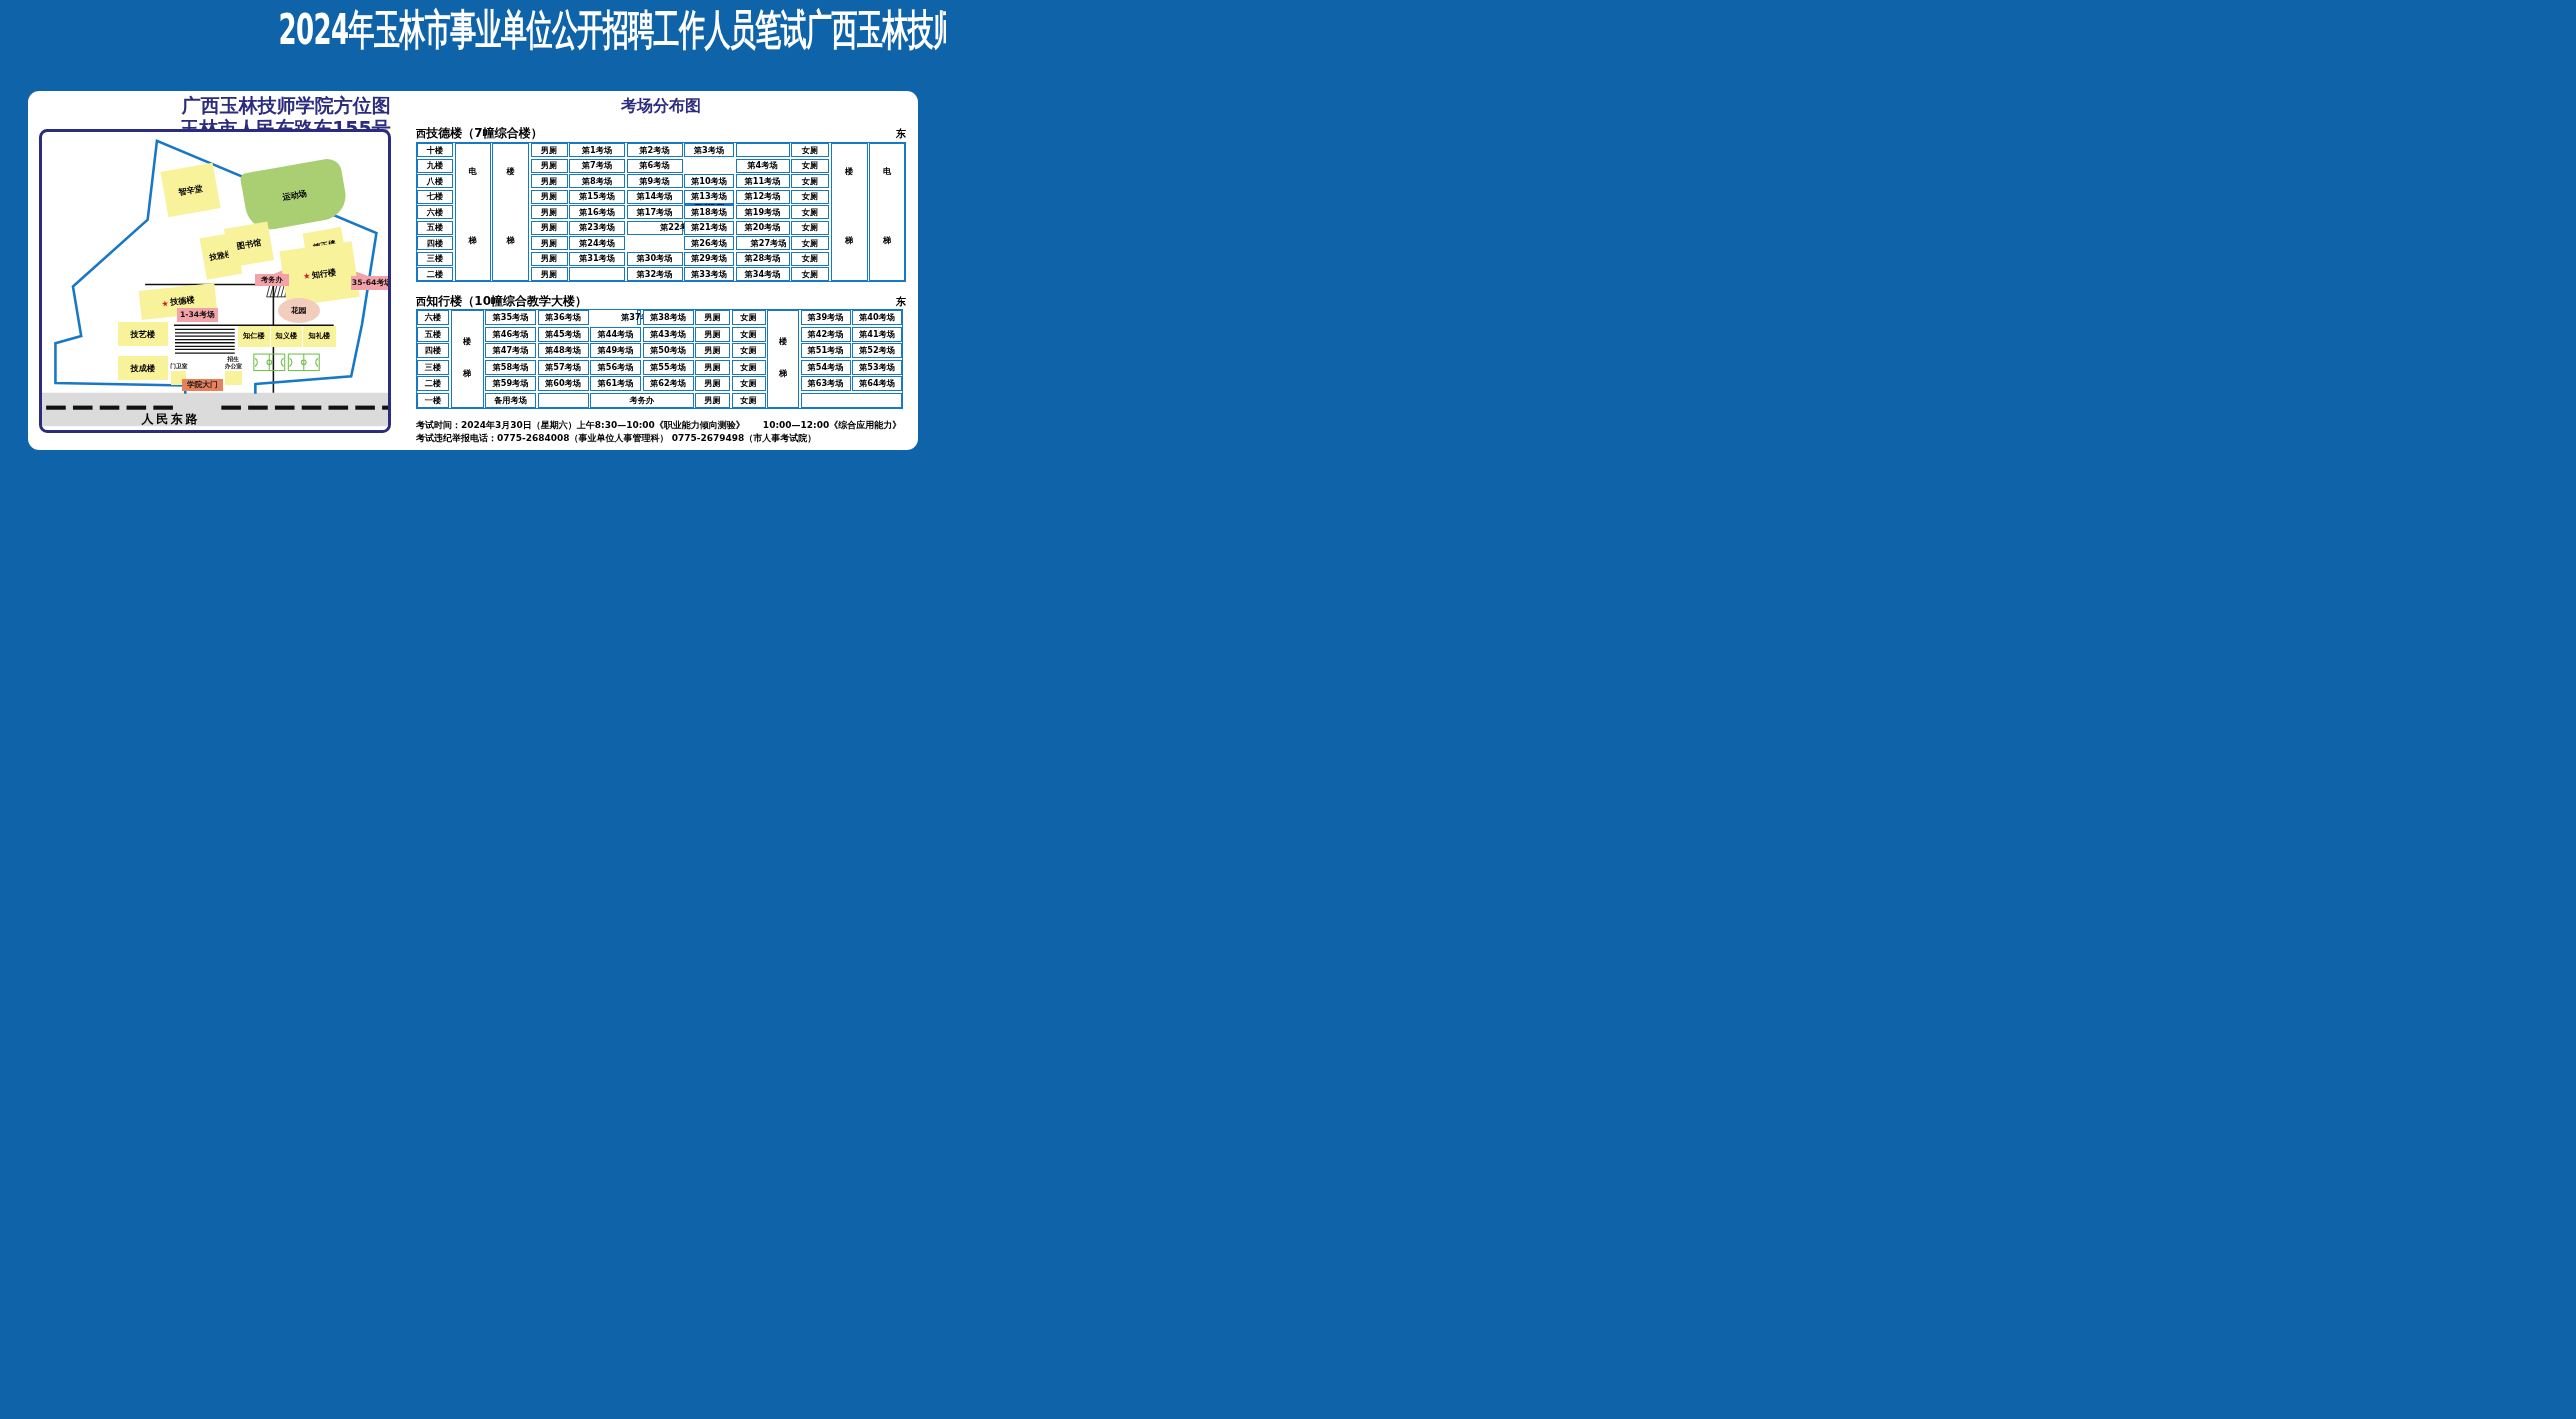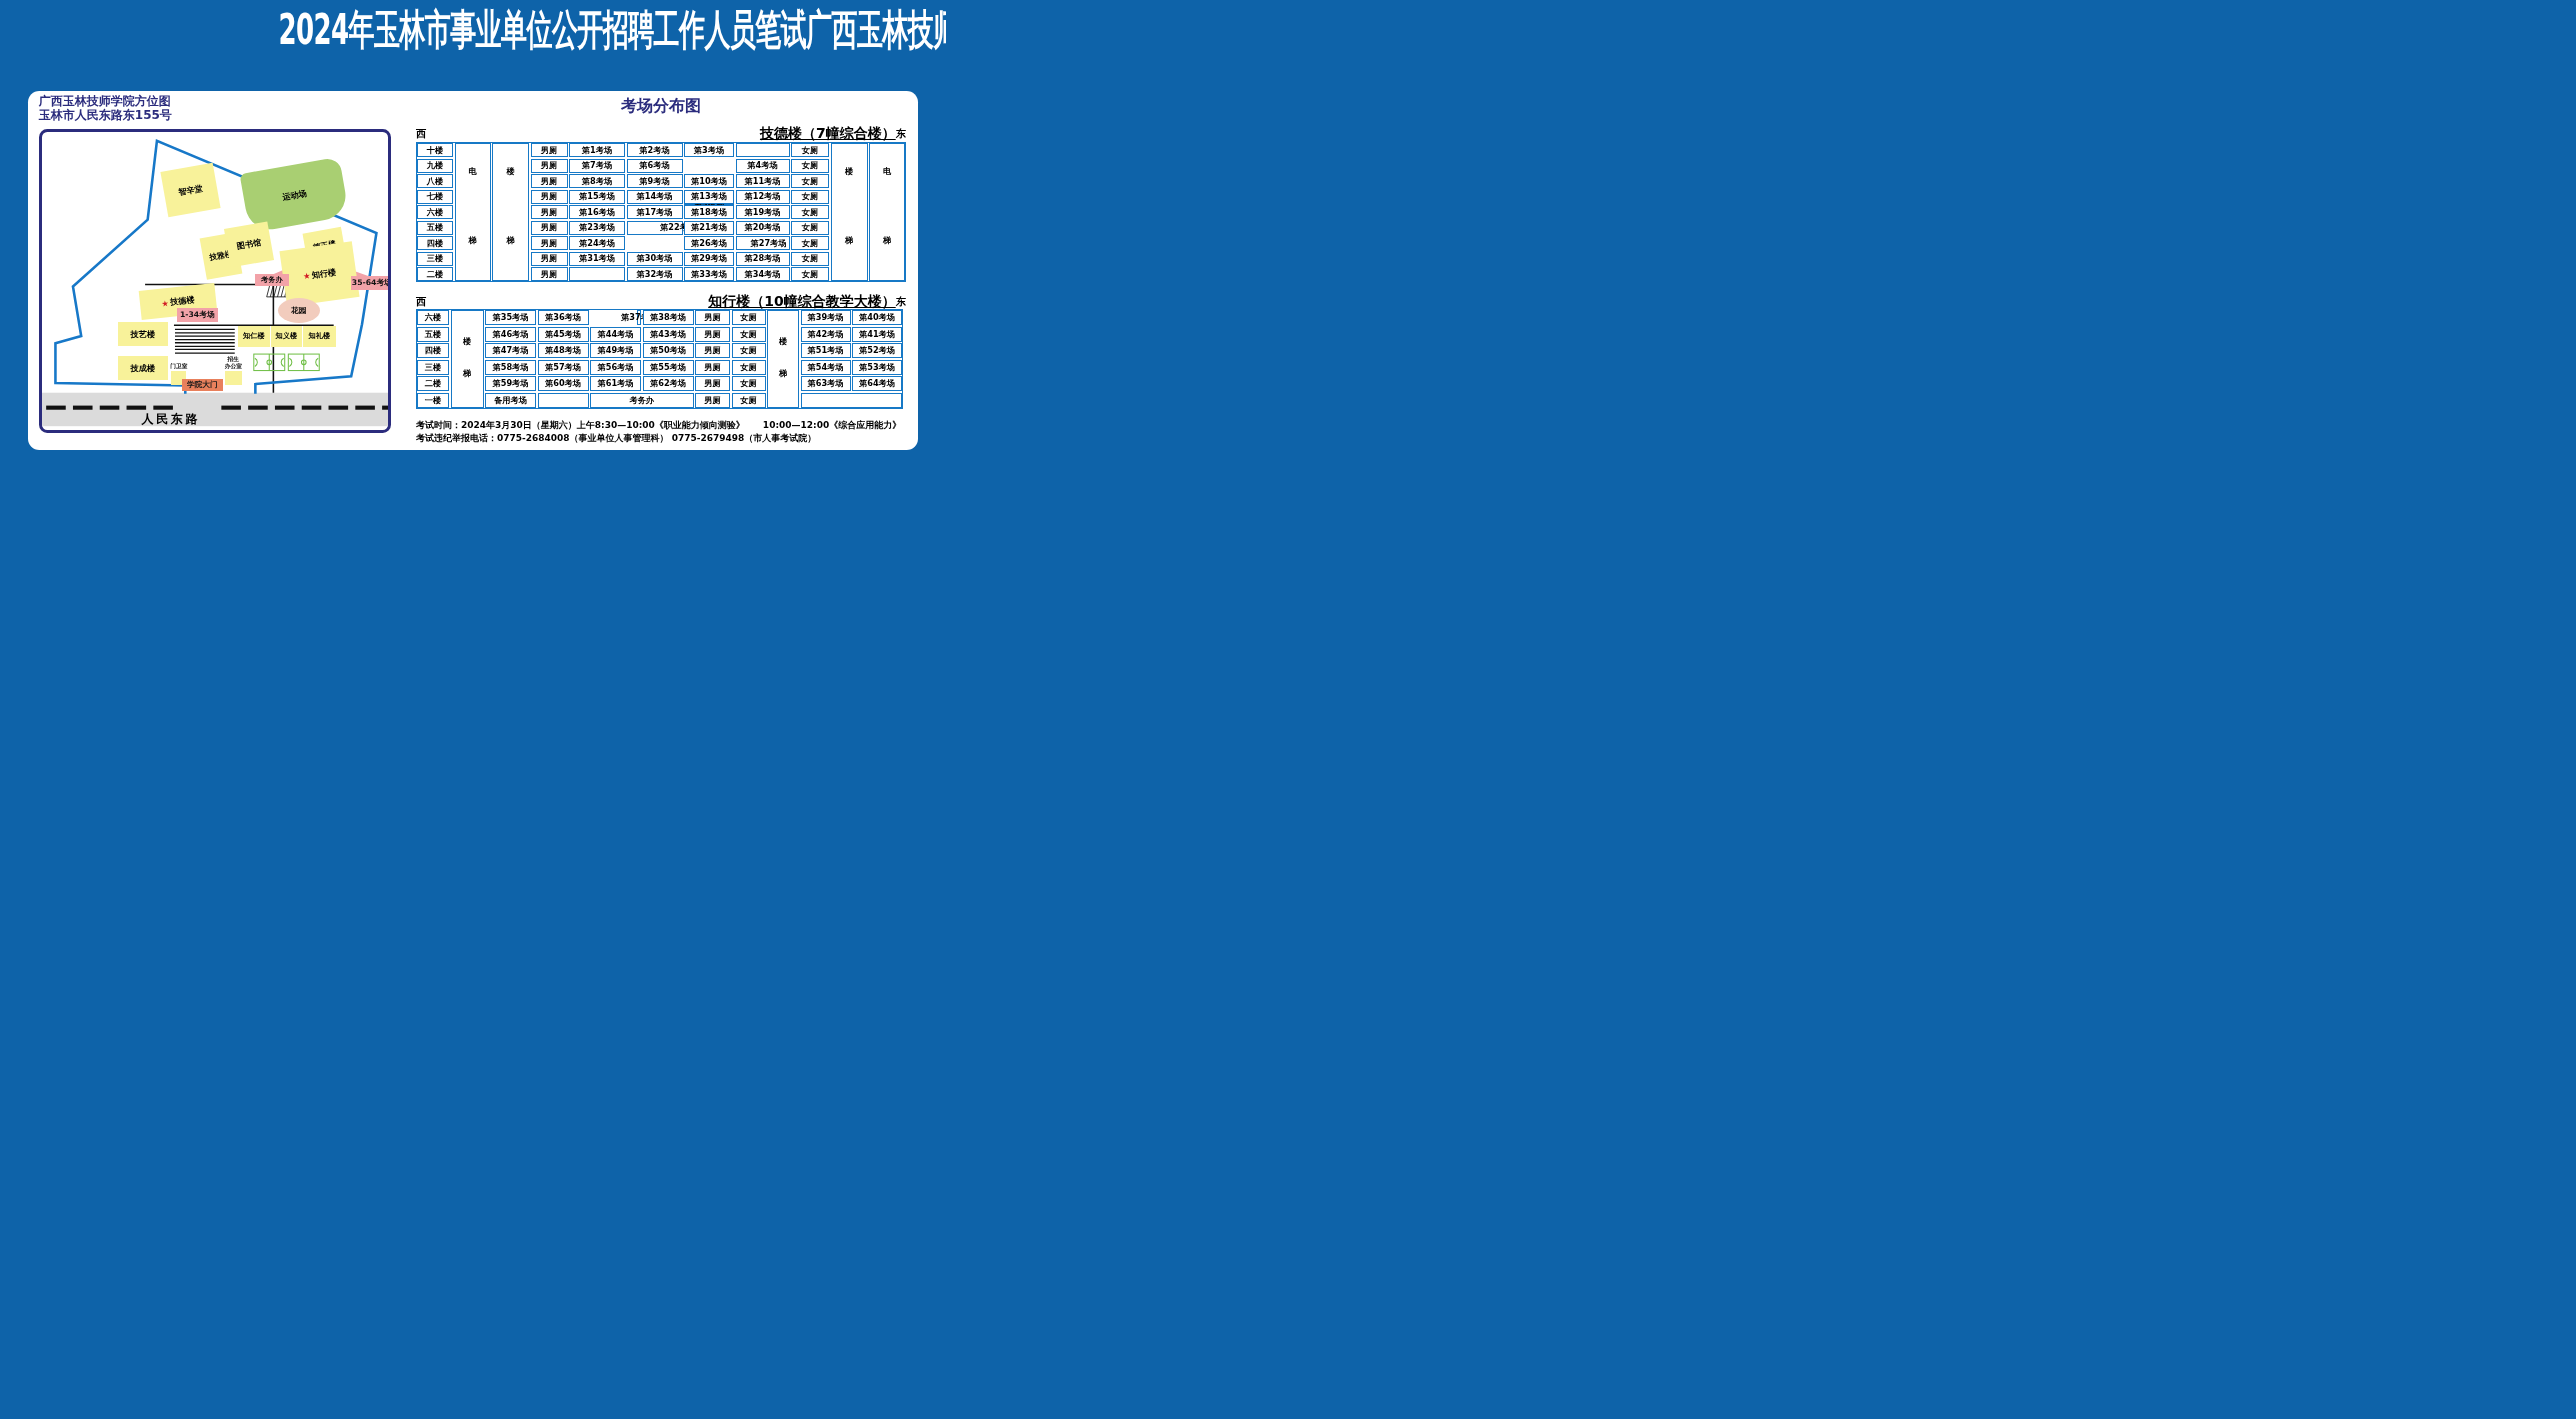--- a/index.html
+++ b/index.html
@@ -6,35 +6,35 @@
     --blue-bg:#0E63A9; --navy:#2B2C7D; --tblue:#1779C6; --yellow:#F8F29A;
     --green:#A9CF72; --pink:#F2A2A8; --garden:#F2CCBD; --gate:#E8805C;
     --roadgray:#DBDBDB; --red:#D21F26; --courtgreen:#6FBE45;
   }
   *{box-sizing:border-box;margin:0;padding:0;}
   body{width:946px;height:473px;background:var(--blue-bg);font-family:"DejaVu Sans",sans-serif;overflow:hidden;position:relative;}
   .main-title{position:absolute;top:2.1px;left:0;width:100%;text-align:center;color:#fff;
     font-size:42px;font-weight:900;white-space:nowrap;}
   .main-title span{display:inline-block;transform:scaleX(.62);transform-origin:center;letter-spacing:-1px;}
   .panel{position:absolute;left:28px;top:91px;width:890px;height:359px;background:#fff;border-radius:11.3px;}
-  .map-title{position:absolute;left:10.8px;top:3.1px;width:352px;text-align:left;color:var(--navy);
-    font-size:12px;font-weight:800;line-height:1.18;}
+  .map-title{position:absolute;left:10.8px;top:3.1px;width:352px;text-align:right;color:var(--navy);
+    font-size:19px;font-weight:800;line-height:1.18;}
   .map-box{position:absolute;left:10.8px;top:38px;width:352px;height:304px;border:3.6px solid var(--navy);
     border-radius:8.2px;background:#fff;overflow:hidden;}
   .map-inner{position:absolute;inset:0;}
   .bld{position:absolute;background:var(--yellow);display:flex;align-items:center;justify-content:center;
     color:#000;font-weight:600;text-align:center;}
   .lbl{position:absolute;color:#000;font-weight:600;text-align:center;}
   .callout{position:absolute;background:var(--pink);display:flex;align-items:center;justify-content:center;
     color:#111;font-weight:700;}
   .star{color:var(--red);margin-right:1.5px;}
   .dist-title{position:absolute;left:388px;top:5.2px;width:490px;text-align:center;color:var(--navy);
     font-size:16px;font-weight:800;}
   .thead{position:absolute;display:flex;align-items:center;font-weight:800;font-size:10.3px;color:#000;}
-  .thead .mid{flex:1;text-align:right;font-size:14px;text-decoration:underline;}
+  .thead .mid{flex:1;text-align:left;font-size:12px;}
   .tbl{position:absolute;display:grid;gap:1.5px;border:1.5px solid var(--tblue);background:#fff;}
   .cell{border:1px solid var(--tblue);background:#fff;display:flex;align-items:center;justify-content:center;
     font-size:8.2px;font-weight:600;color:#000;white-space:nowrap;}
   .tallcell{border:1px solid var(--tblue);position:relative;}
   .tallcell span{position:absolute;left:0;right:0;text-align:center;font-size:8.2px;font-weight:600;}
   .notes{position:absolute;left:388px;width:520px;color:#000;font-weight:700;font-size:9px;white-space:nowrap;}
 </style>
 </head>
 <body>
 

